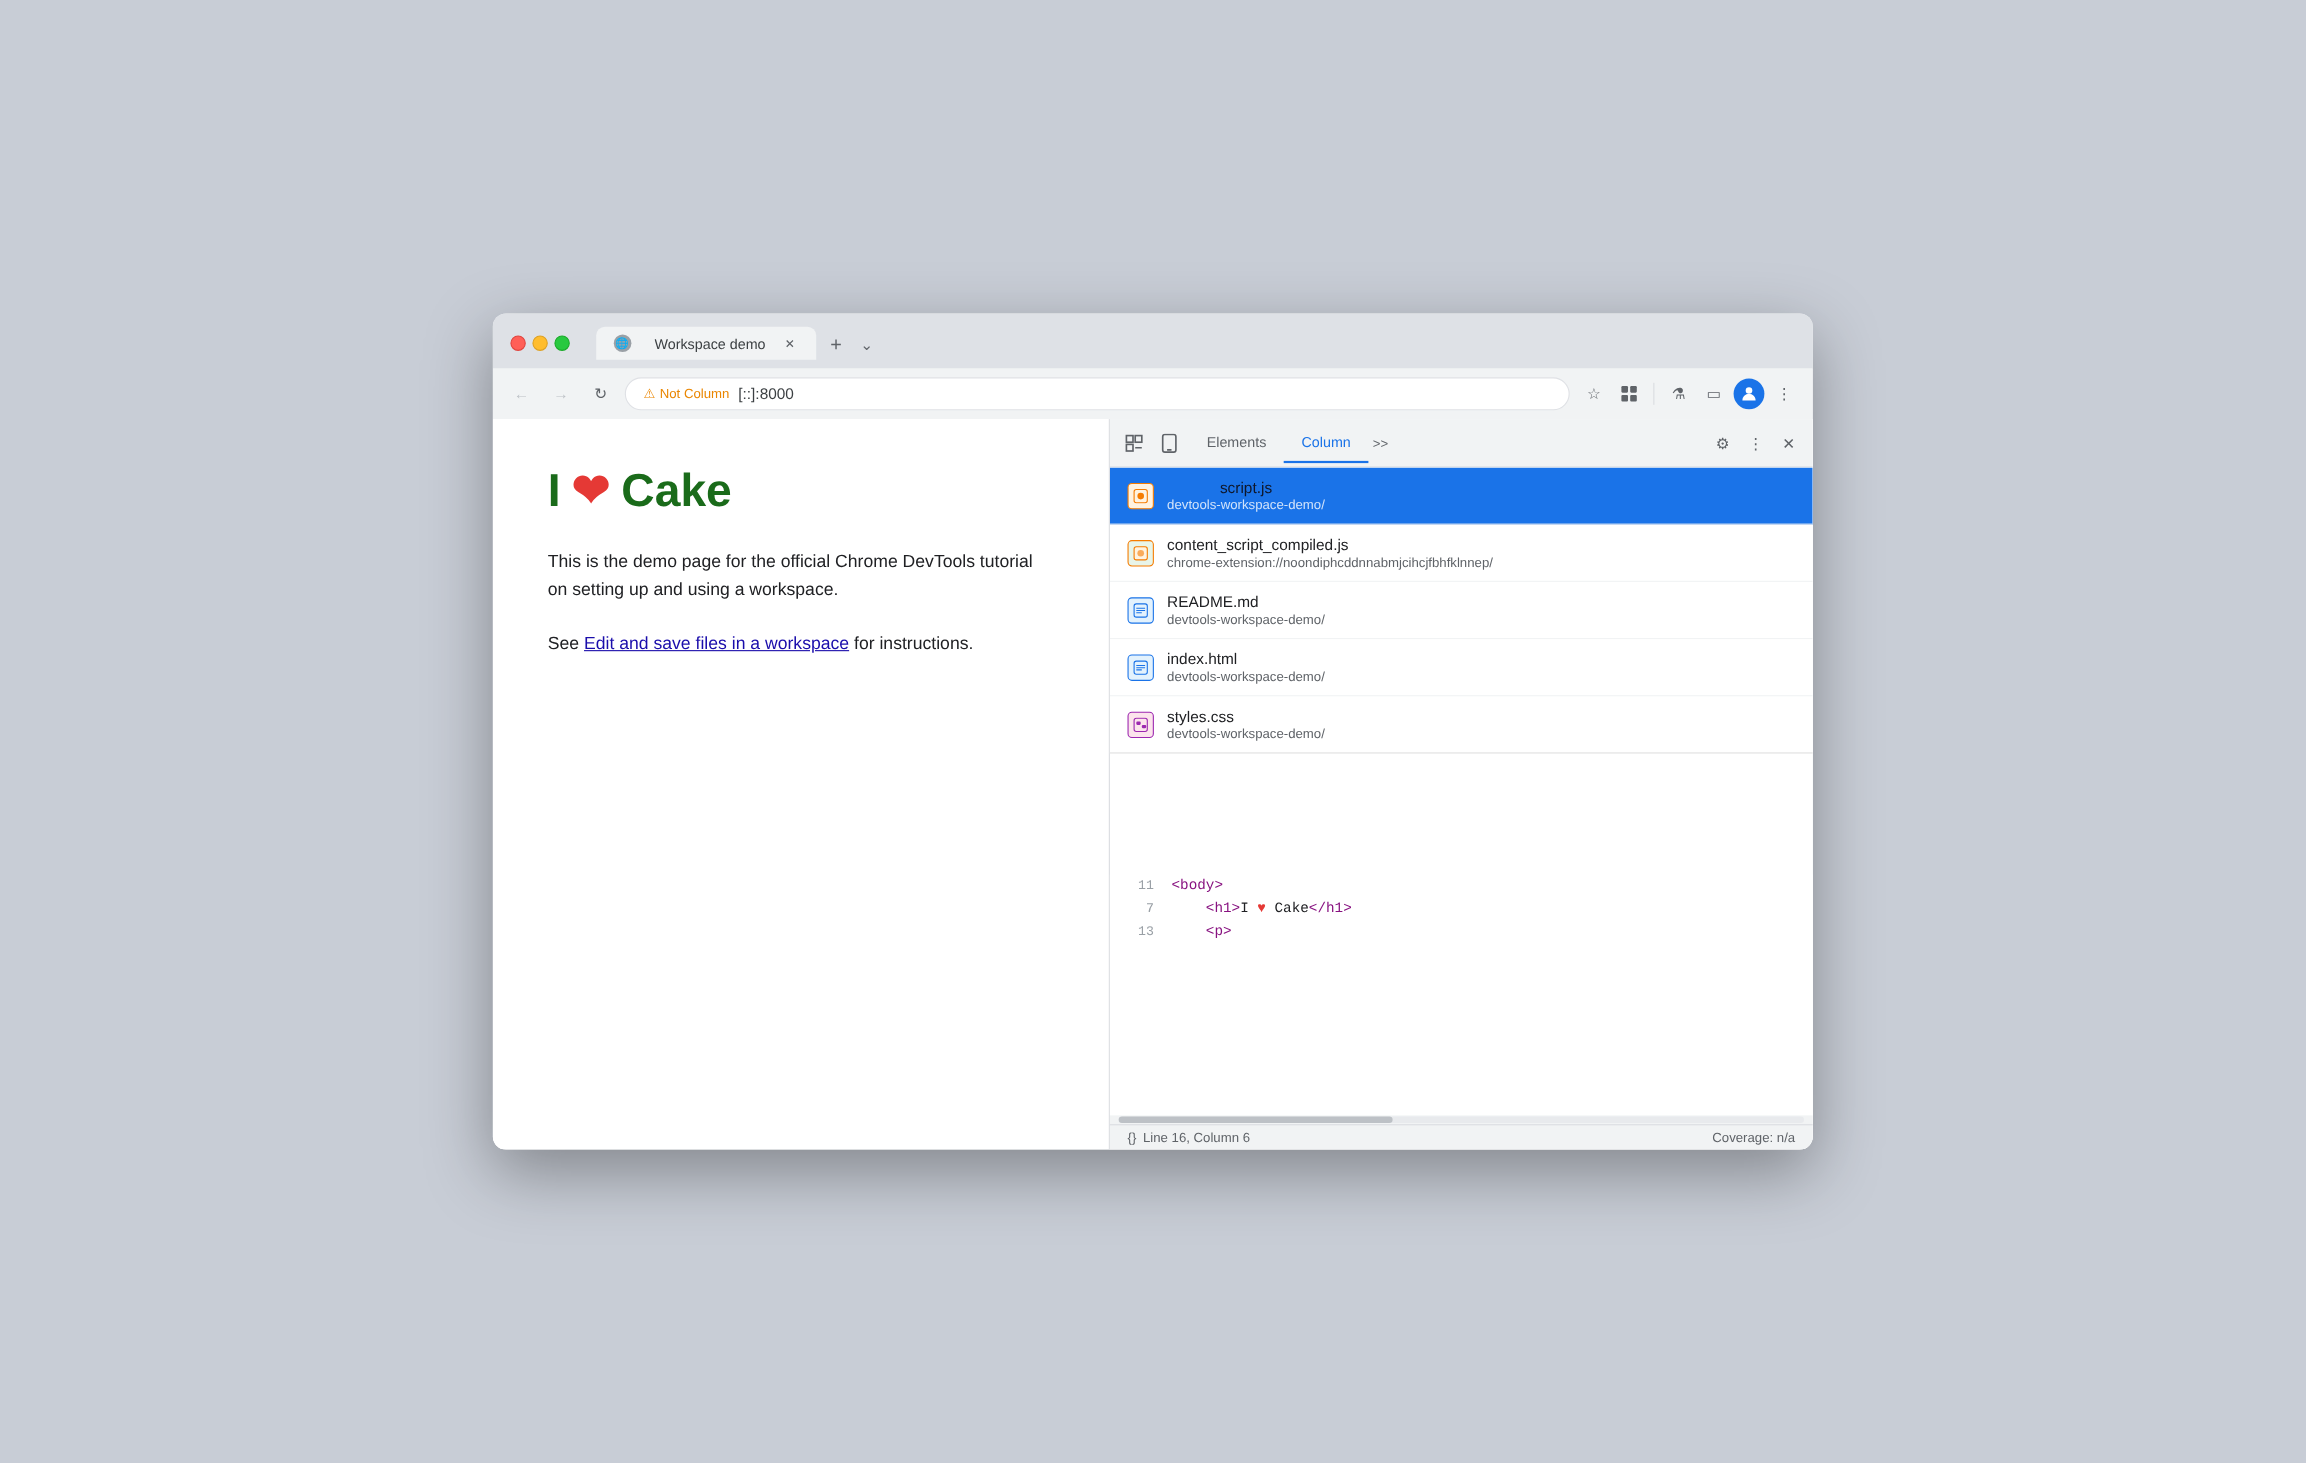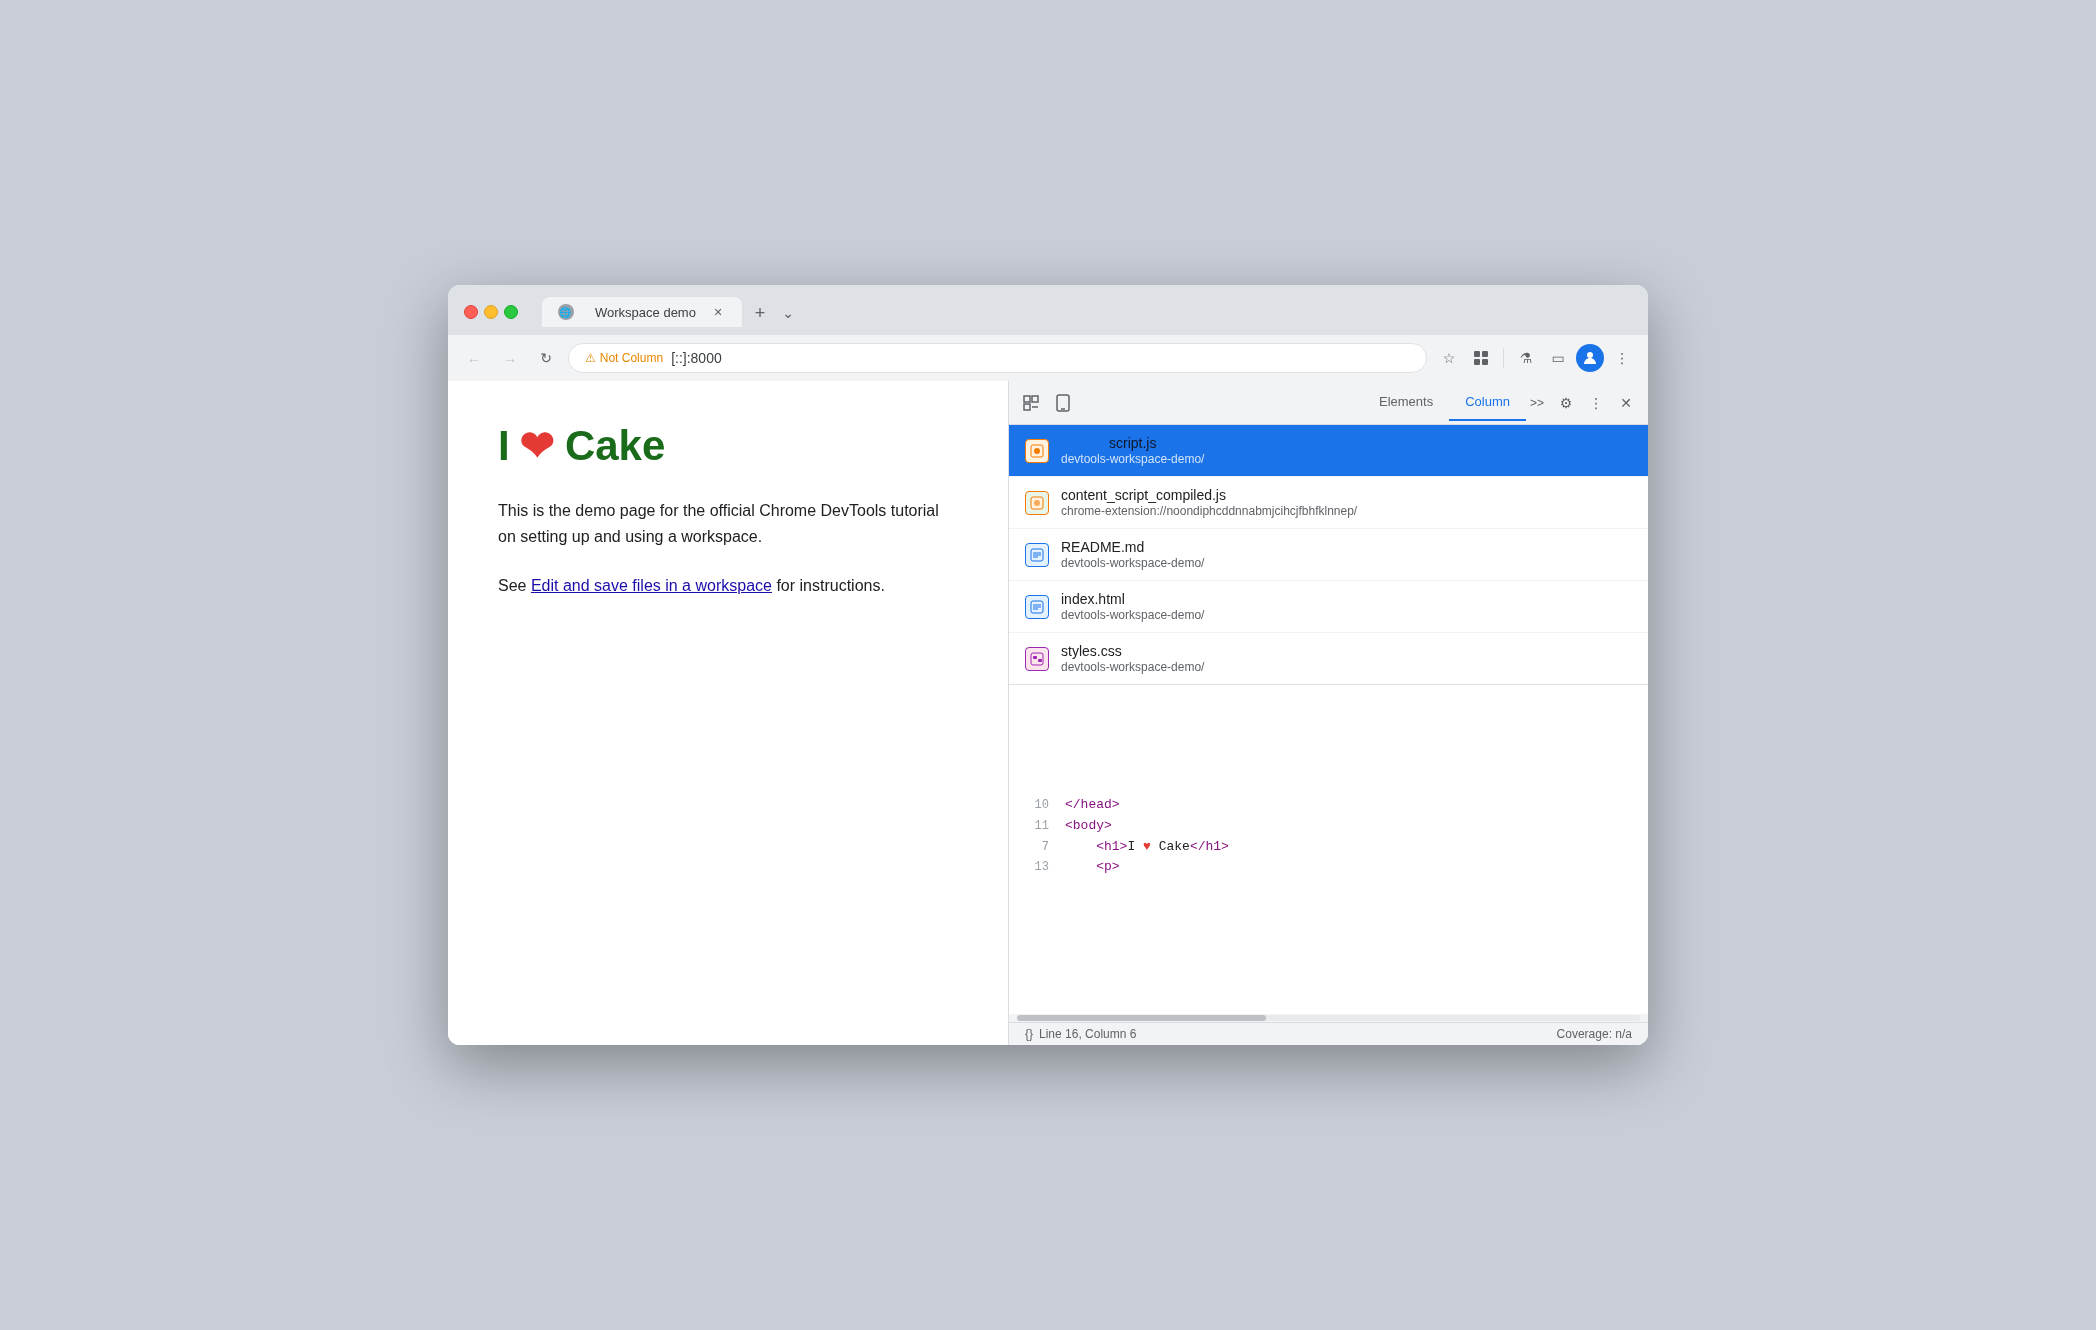--- a/index.html
+++ b/index.html
@@ -296,21 +296,20 @@
       color: #5f6368;
       cursor: pointer;
       font-size: 14px;
     }
 
     .devtools-tabs {
       display: flex;
       align-items: center;
       gap: 0;
       flex: 1;
-      justify-content: flex-end;
     }
 
     .devtools-tab {
       padding: 10px 16px;
       font-size: 13px;
       color: #5f6368;
       cursor: pointer;
       border-bottom: 2px solid transparent;
       white-space: nowrap;
     }
@@ -716,24 +715,20 @@
               <div class="result-filename">styles.css</div>
               <div class="result-path">devtools-workspace-demo/</div>
             </div>
           </div>
         </div>
       </div>
 
       <div class="code-area" style="margin-top: 370px;">
         <div class="code-lines">
           <div class="code-line">
-            <span class="line-number">10</span>
-            <span class="line-content"><span class="tag">&lt;/head&gt;</span></span>
-          </div>
-          <div class="code-line">
             <span class="line-number">11</span>
             <span class="line-content"><span class="tag">&lt;body&gt;</span></span>
           </div>
           <div class="code-line">
             <span class="line-number">7</span>
             <span class="line-content">&nbsp;&nbsp;&nbsp;&nbsp;<span class="tag">&lt;h1&gt;</span>I <span class="heart-symbol">♥</span> Cake<span class="tag">&lt;/h1&gt;</span></span>
           </div>
           <div class="code-line">
             <span class="line-number">13</span>
             <span class="line-content">&nbsp;&nbsp;&nbsp;&nbsp;<span class="tag">&lt;p&gt;</span></span>

